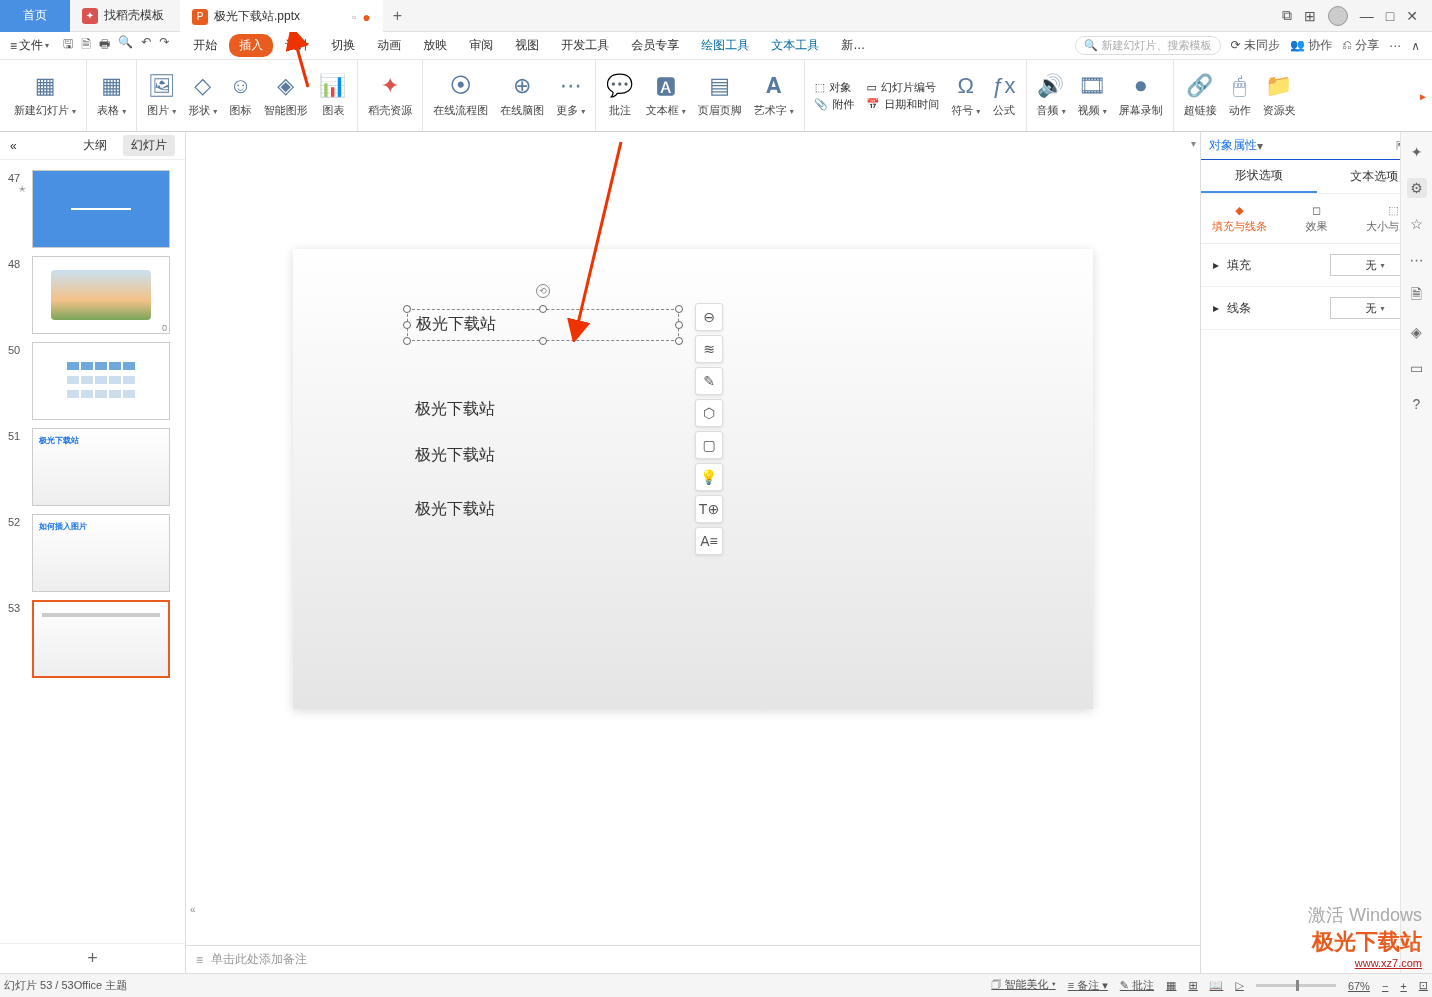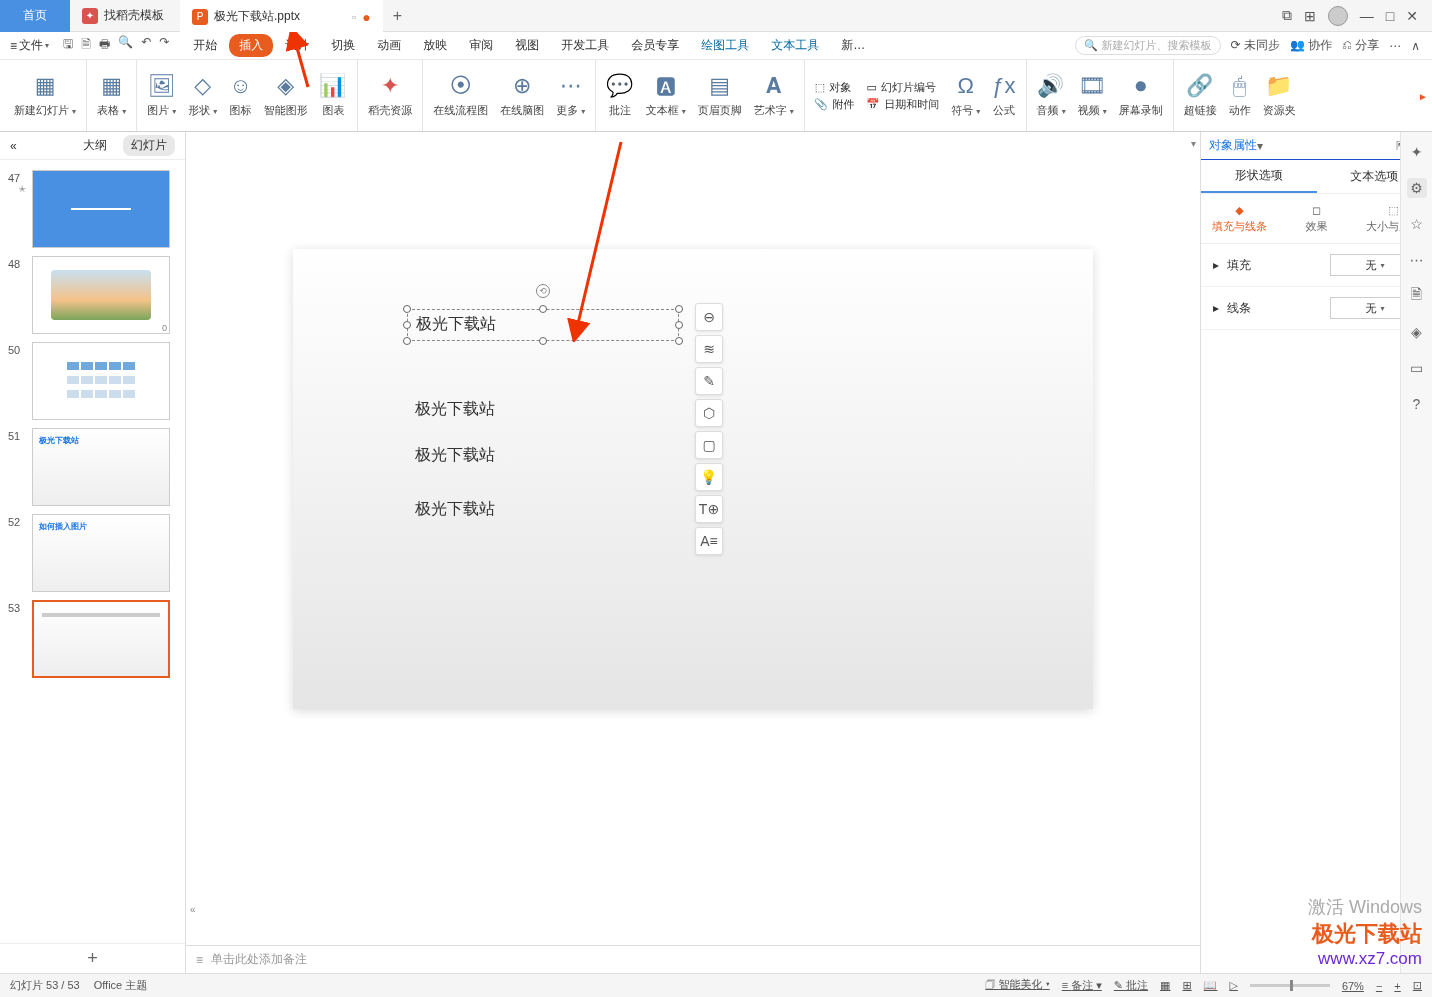--- a/index.html
+++ b/index.html
@@ -41,21 +41,21 @@
 .ribbon-stack-row { display: flex; align-items: center; gap: 4px; white-space: nowrap; }
 .drop-caret { font-size: 8px; color: #666; }
 
 
 .main { display: flex; height: calc(100% - 32px - 28px - 72px - 24px); }
 
 
 .slide-panel { width: 186px; background: #fff; border-right: 1px solid #ddd; display: flex; flex-direction: column; }
 .slide-panel-header { height: 28px; display: flex; align-items: center; gap: 8px; padding: 0 10px; border-bottom: 1px solid #eee; }
 .sp-tab { padding: 2px 8px; font-size: 12px; cursor: pointer; }
-.sp-tab.active { background: #e8e8e8; border-radius: 8px; }
+.sp-tab.active { background: #e8e8e8; border-radius: 3px; }
 .sp-collapse { margin-right: auto; color: #333; font-size: 12px; }
 .slide-list { flex: 1; overflow-y: auto; padding: 6px 0; }
 .slide-item { display: flex; align-items: flex-start; gap: 6px; padding: 4px 8px; }
 .slide-num { width: 18px; font-size: 11px; color: #555; text-align: left; padding-top: 2px; }
 .slide-thumb { width: 138px; height: 78px; background: #fff; border: 1px solid #ccc; position: relative; display: flex; align-items: center; justify-content: center; }
 .slide-thumb.selected { border: 2px solid #e85d1f; }
 .slide-thumb.blue-fill { background: #4a90e2; }
 .slide-add { height: 30px; display: flex; align-items: center; justify-content: center; font-size: 18px; color: #666; border-top: 1px solid #eee; cursor: pointer; }
 
 
@@ -82,30 +82,30 @@
 .rp-tab.active { border-bottom: 2px solid #4a90e2; }
 .rp-subtabs { height: 50px; display: flex; border-bottom: 1px solid #eee; }
 .rp-subtab { flex: 1; display: flex; flex-direction: column; align-items: center; justify-content: center; gap: 2px; font-size: 11px; color: #666; cursor: pointer; }
 .rp-subtab.active { color: #e85d1f; }
 .rp-row { padding: 10px 12px; display: flex; align-items: center; gap: 8px; border-bottom: 1px solid #f2f2f2; }
 .rp-select { margin-left: auto; width: 90px; height: 22px; border: 1px solid #ccc; font-size: 11px; display: flex; align-items: center; justify-content: center; gap: 4px; }
 .rp-side { position: absolute; right: 0; top: 132px; width: 32px; display: flex; flex-direction: column; gap: 16px; align-items: center; padding-top: 10px; background: #f7f7f7; border-left: 1px solid #e5e5e5; height: calc(100% - 132px - 24px); }
 .rp-side-icon { width: 20px; height: 20px; color: #666; font-size: 14px; display: flex; align-items: center; justify-content: center; cursor: pointer; }
 
 
-.statusbar { position: absolute; bottom: 0; left: 0; right: 0; height: 24px; background: #f5f5f5; border-top: 1px solid #ddd; display: flex; align-items: center; padding: 0 10px; font-size: 11px; color: #555; gap: 14px; }
+.statusbar { position: absolute; bottom: 0; left: 0; right: 0; height: 24px; background: #f5f5f5; border-top: 1px solid #ddd; display: flex; align-items: center; padding: 0 4px; font-size: 11px; color: #555; }
 .statusbar-right { margin-left: auto; display: flex; align-items: center; gap: 12px; text-decoration: underline; }
 .zoom-slider { width: 80px; height: 3px; background: #ccc; position: relative; }
 .zoom-slider::after { content: ""; position: absolute; left: 50%; top: -4px; width: 3px; height: 11px; background: #888; }
 
 
 .watermark { position: absolute; right: 10px; bottom: 28px; text-align: right; }
 .watermark .l1 { color: #aaa; font-size: 18px; }
 .watermark .l2 { color: #e85d1f; font-size: 22px; font-weight: bold; text-shadow: 1px 1px 0 #fff; }
-.watermark .l3 { color: #6d28d9; font-size: 17px; }
+.watermark .l3 { color: #b91c1c; font-size: 11px; text-decoration: underline; }
 
 
 .thumb-line { width: 60px; height: 2px; background: #fff; }
 .thumb-photo { width: 100px; height: 50px; background: linear-gradient(180deg,#c8e0f0 0%,#f5c28a 60%,#7aa55a 100%); border-radius: 4px; }
 .thumb-table-header { width: 120px; height: 10px; background: #c0392b; margin-bottom: 2px; }
 .thumb-table-row { width: 120px; height: 4px; background: #555; margin: 1px 0; }
 .thumb-blue-bar { width: 14px; height: 10px; background: #6ea8dc; display: inline-block; margin: 0; border: 1px solid #fff; }
 .thumb-blue-text { color: #1a73e8; font-size: 8px; font-weight: bold; position: absolute; top: 6px; left: 6px; }
 .thumb-gray-line { width: 40px; height: 4px; background: #ccc; margin: 3px 0; }
 </style>

